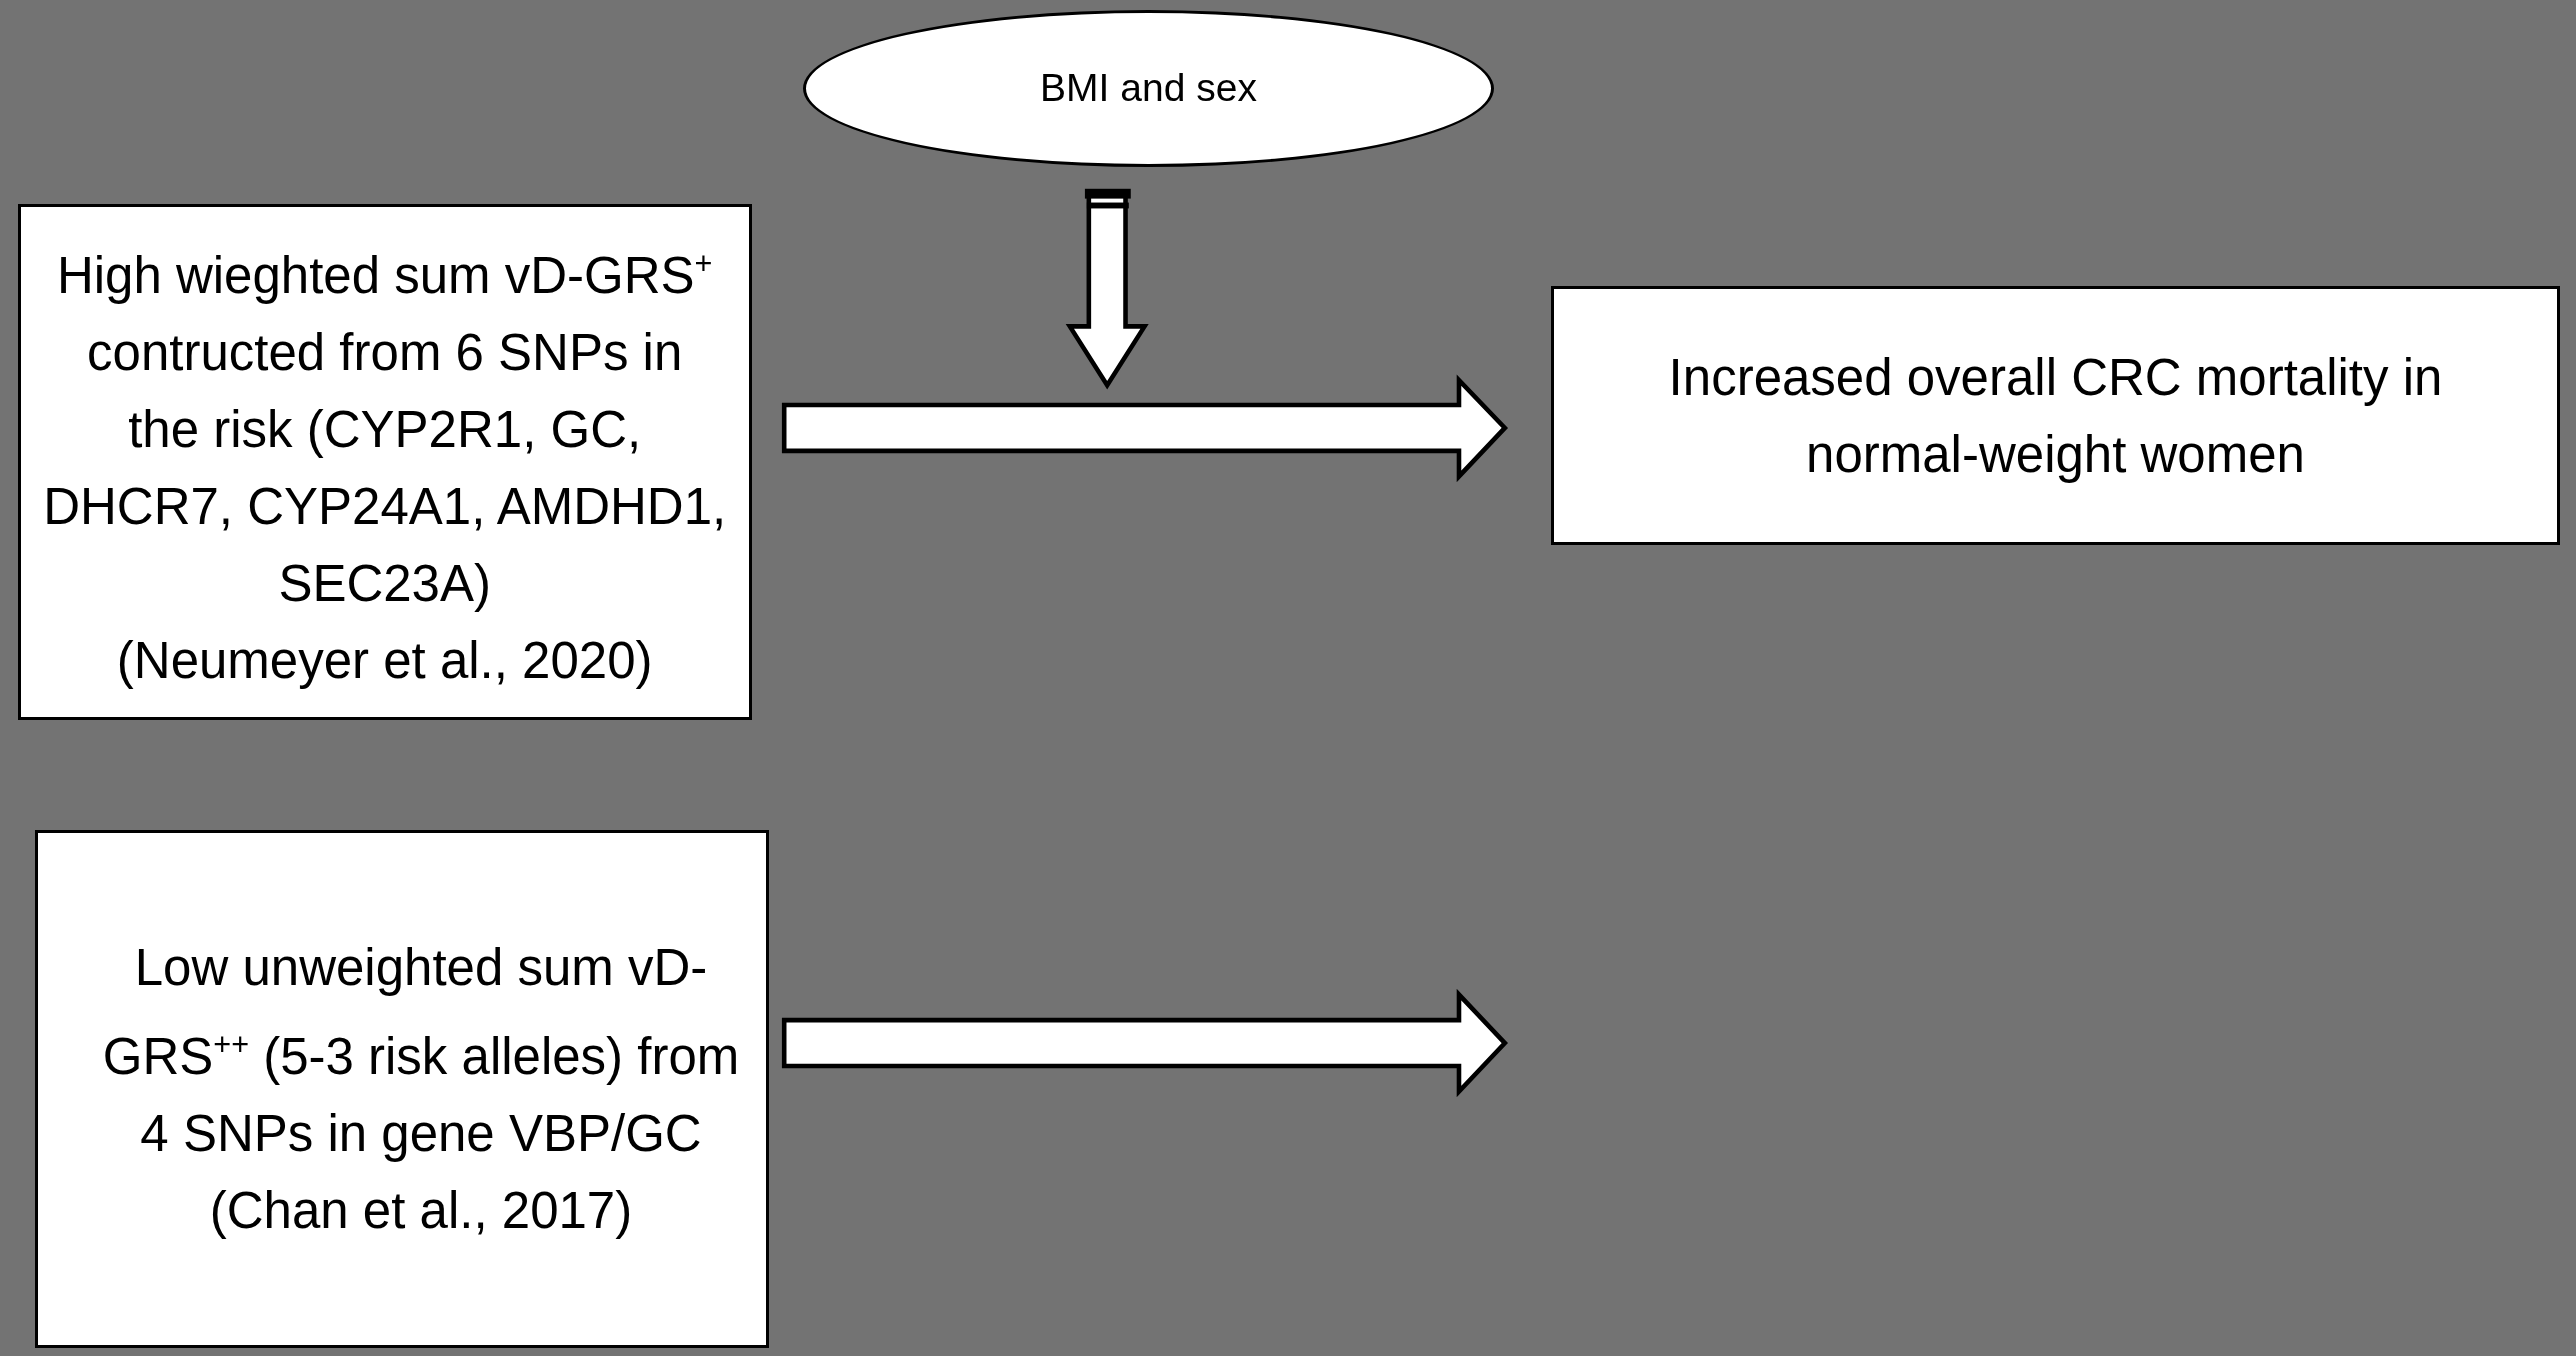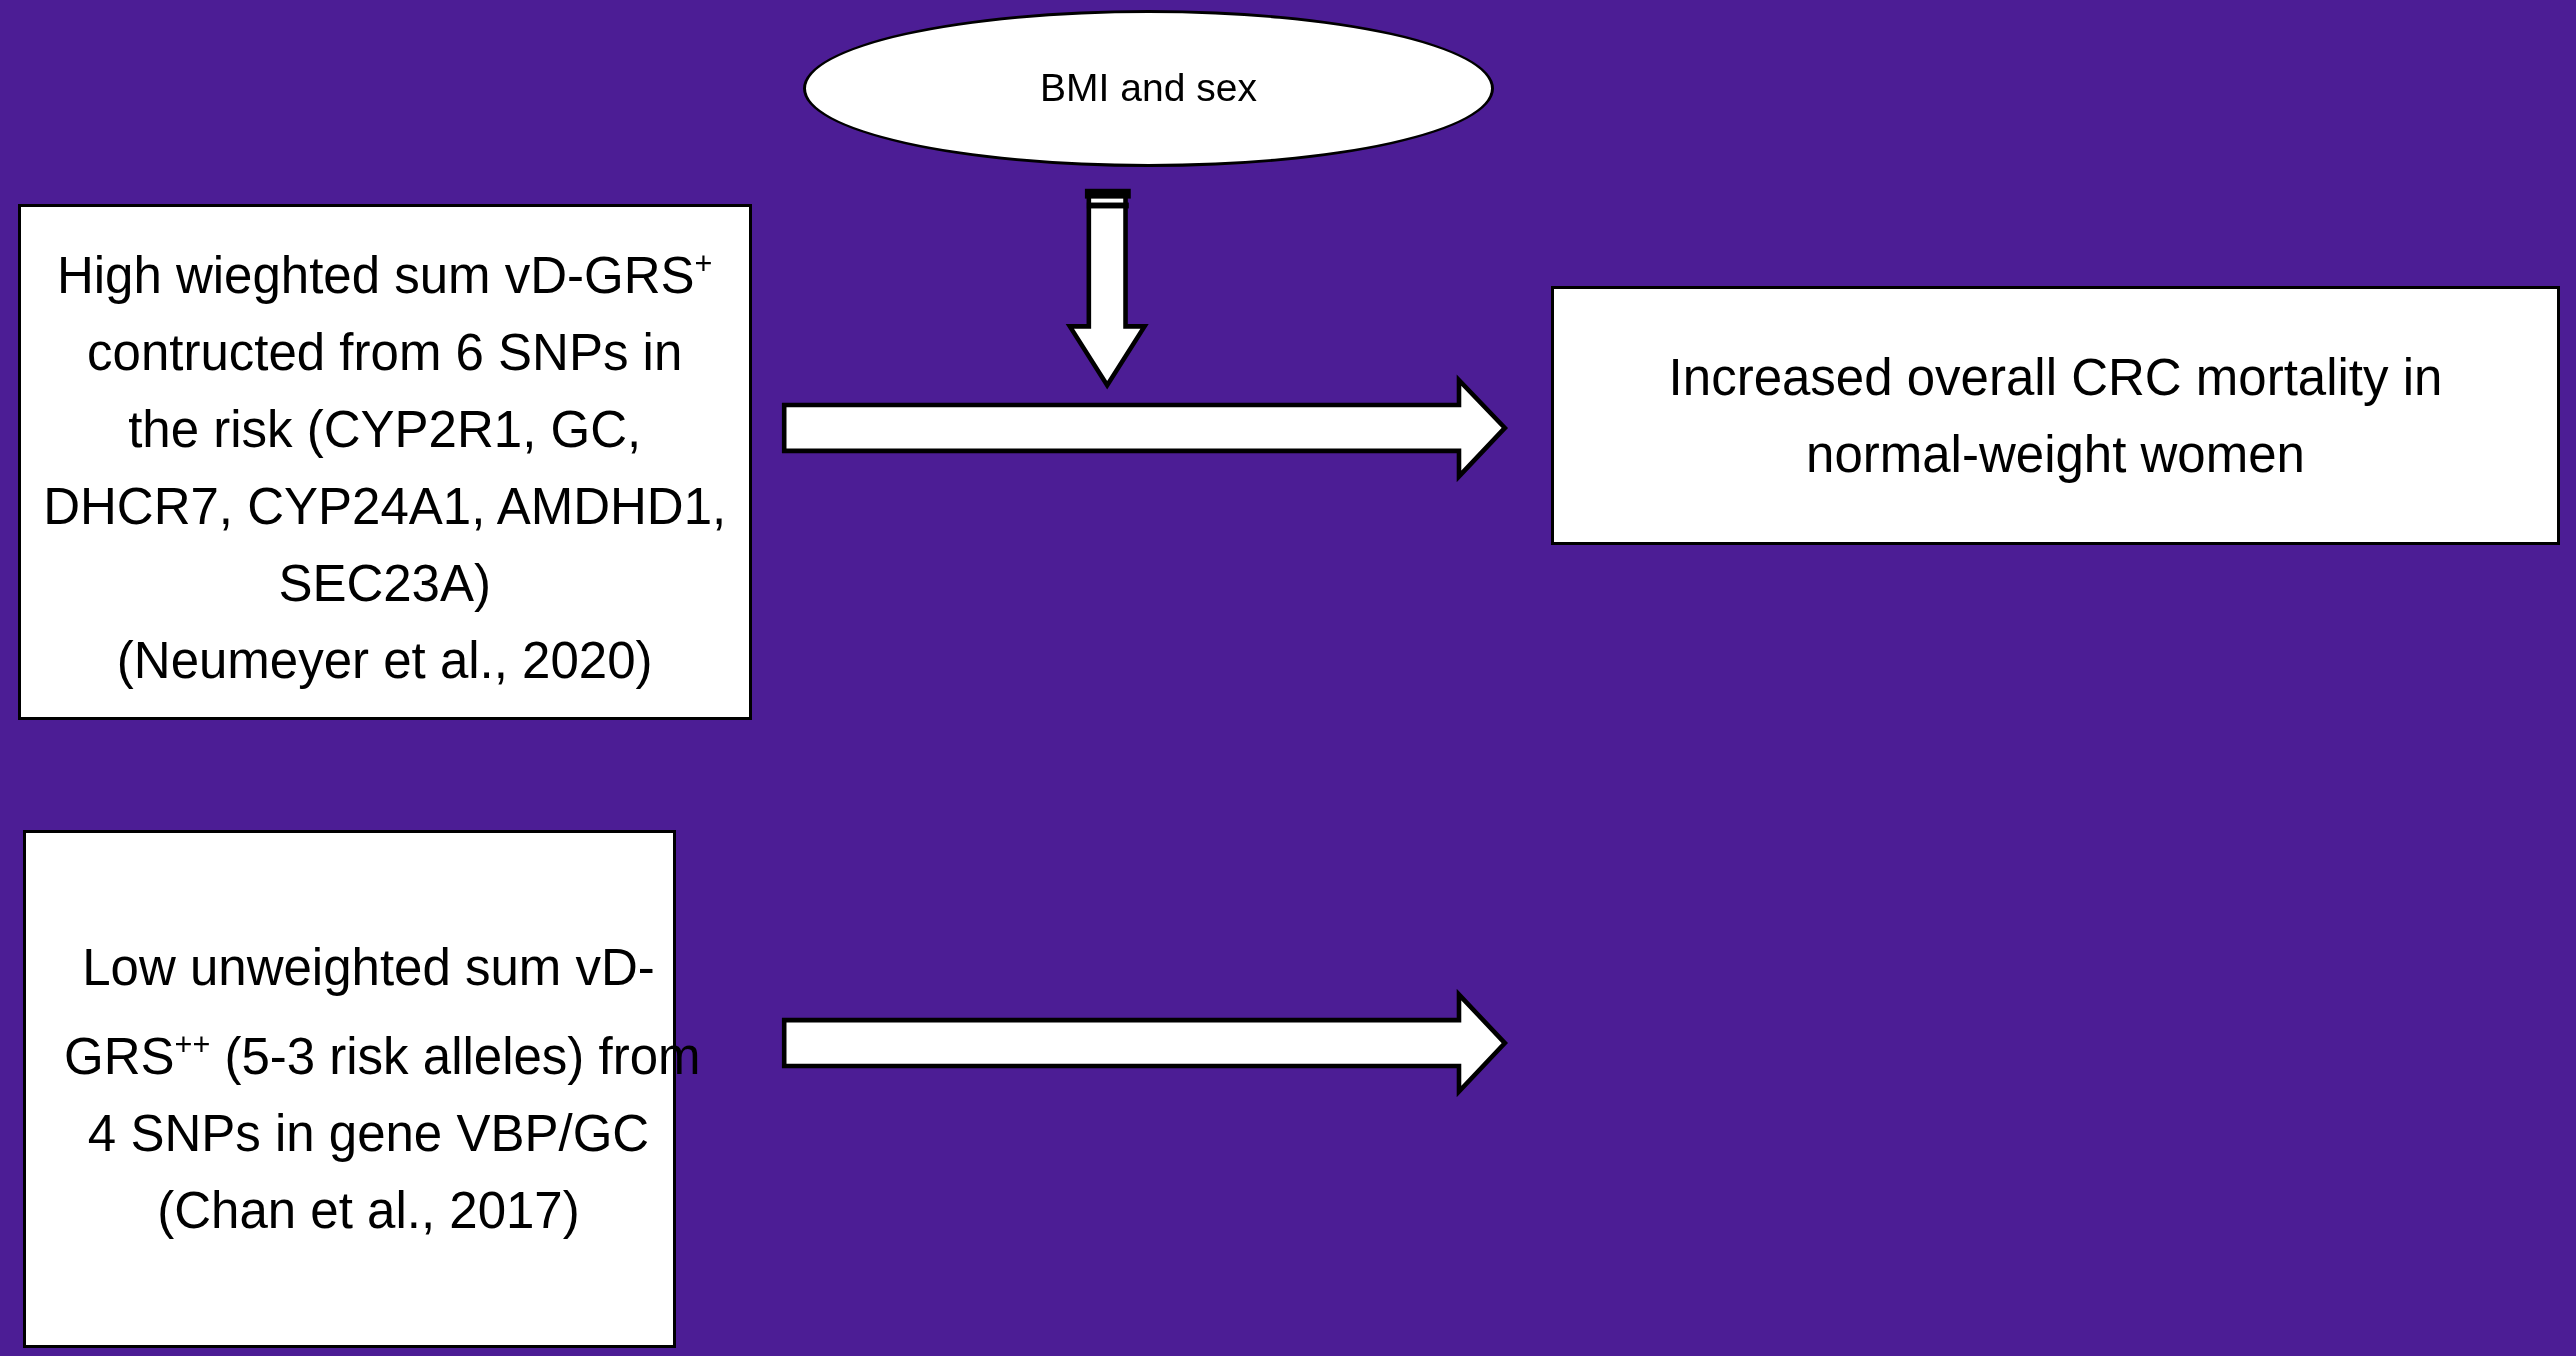--- a/index.html
+++ b/index.html
@@ -1,33 +1,33 @@
 <!DOCTYPE html>
 <html style="font-size:10.5px"><head>
 <meta charset="utf-8">
 <style>
   html,body{margin:0;padding:0;background:#ffffff;}
   .canvas{
-    position:relative;width:2576px;height:1357px;background:#4c1d95;
+    position:relative;width:2576px;height:1357px;background:#737373;
     font-family:"Liberation Sans", sans-serif;color:#000;overflow:hidden;
   }
   .shape{
     position:absolute;display:flex;align-items:center;justify-content:center;
     text-align:center;background:#ffffff;box-sizing:border-box;
   }
   .box{border:3.9px solid #000000;}
   .ellipse{border:3.9px solid #000000;border-radius:50%;}
   .rich{width:100%;}
   .line{display:block;white-space:nowrap;}
   .box .rich{font-size:51px;line-height:77px;}
   .ellipse .rich{font-size:39px;line-height:54px;}
   .it{}
   .sup{font-size:0.6em;vertical-align:0.62em;}
   .box-tl{left:17.7px;top:204px;width:734px;height:516px;}
-  .box-bl{left:23px;top:830px;width:653px;height:518px;padding-left:38px;}
+  .box-bl{left:35px;top:830px;width:734px;height:518px;padding-left:38px;}
   .box-tr{left:1551px;top:286px;width:1009px;height:259px;}
   .box-br{left:1551px;top:963px;width:1009px;height:158px;}
   .ellipse{left:803px;top:9.8px;width:691px;height:157px;}
   svg.arrows{position:absolute;left:0;top:0;width:2576px;height:1357px;}
 </style>
 </head>
 <body>
 
 <div class="canvas">
 

